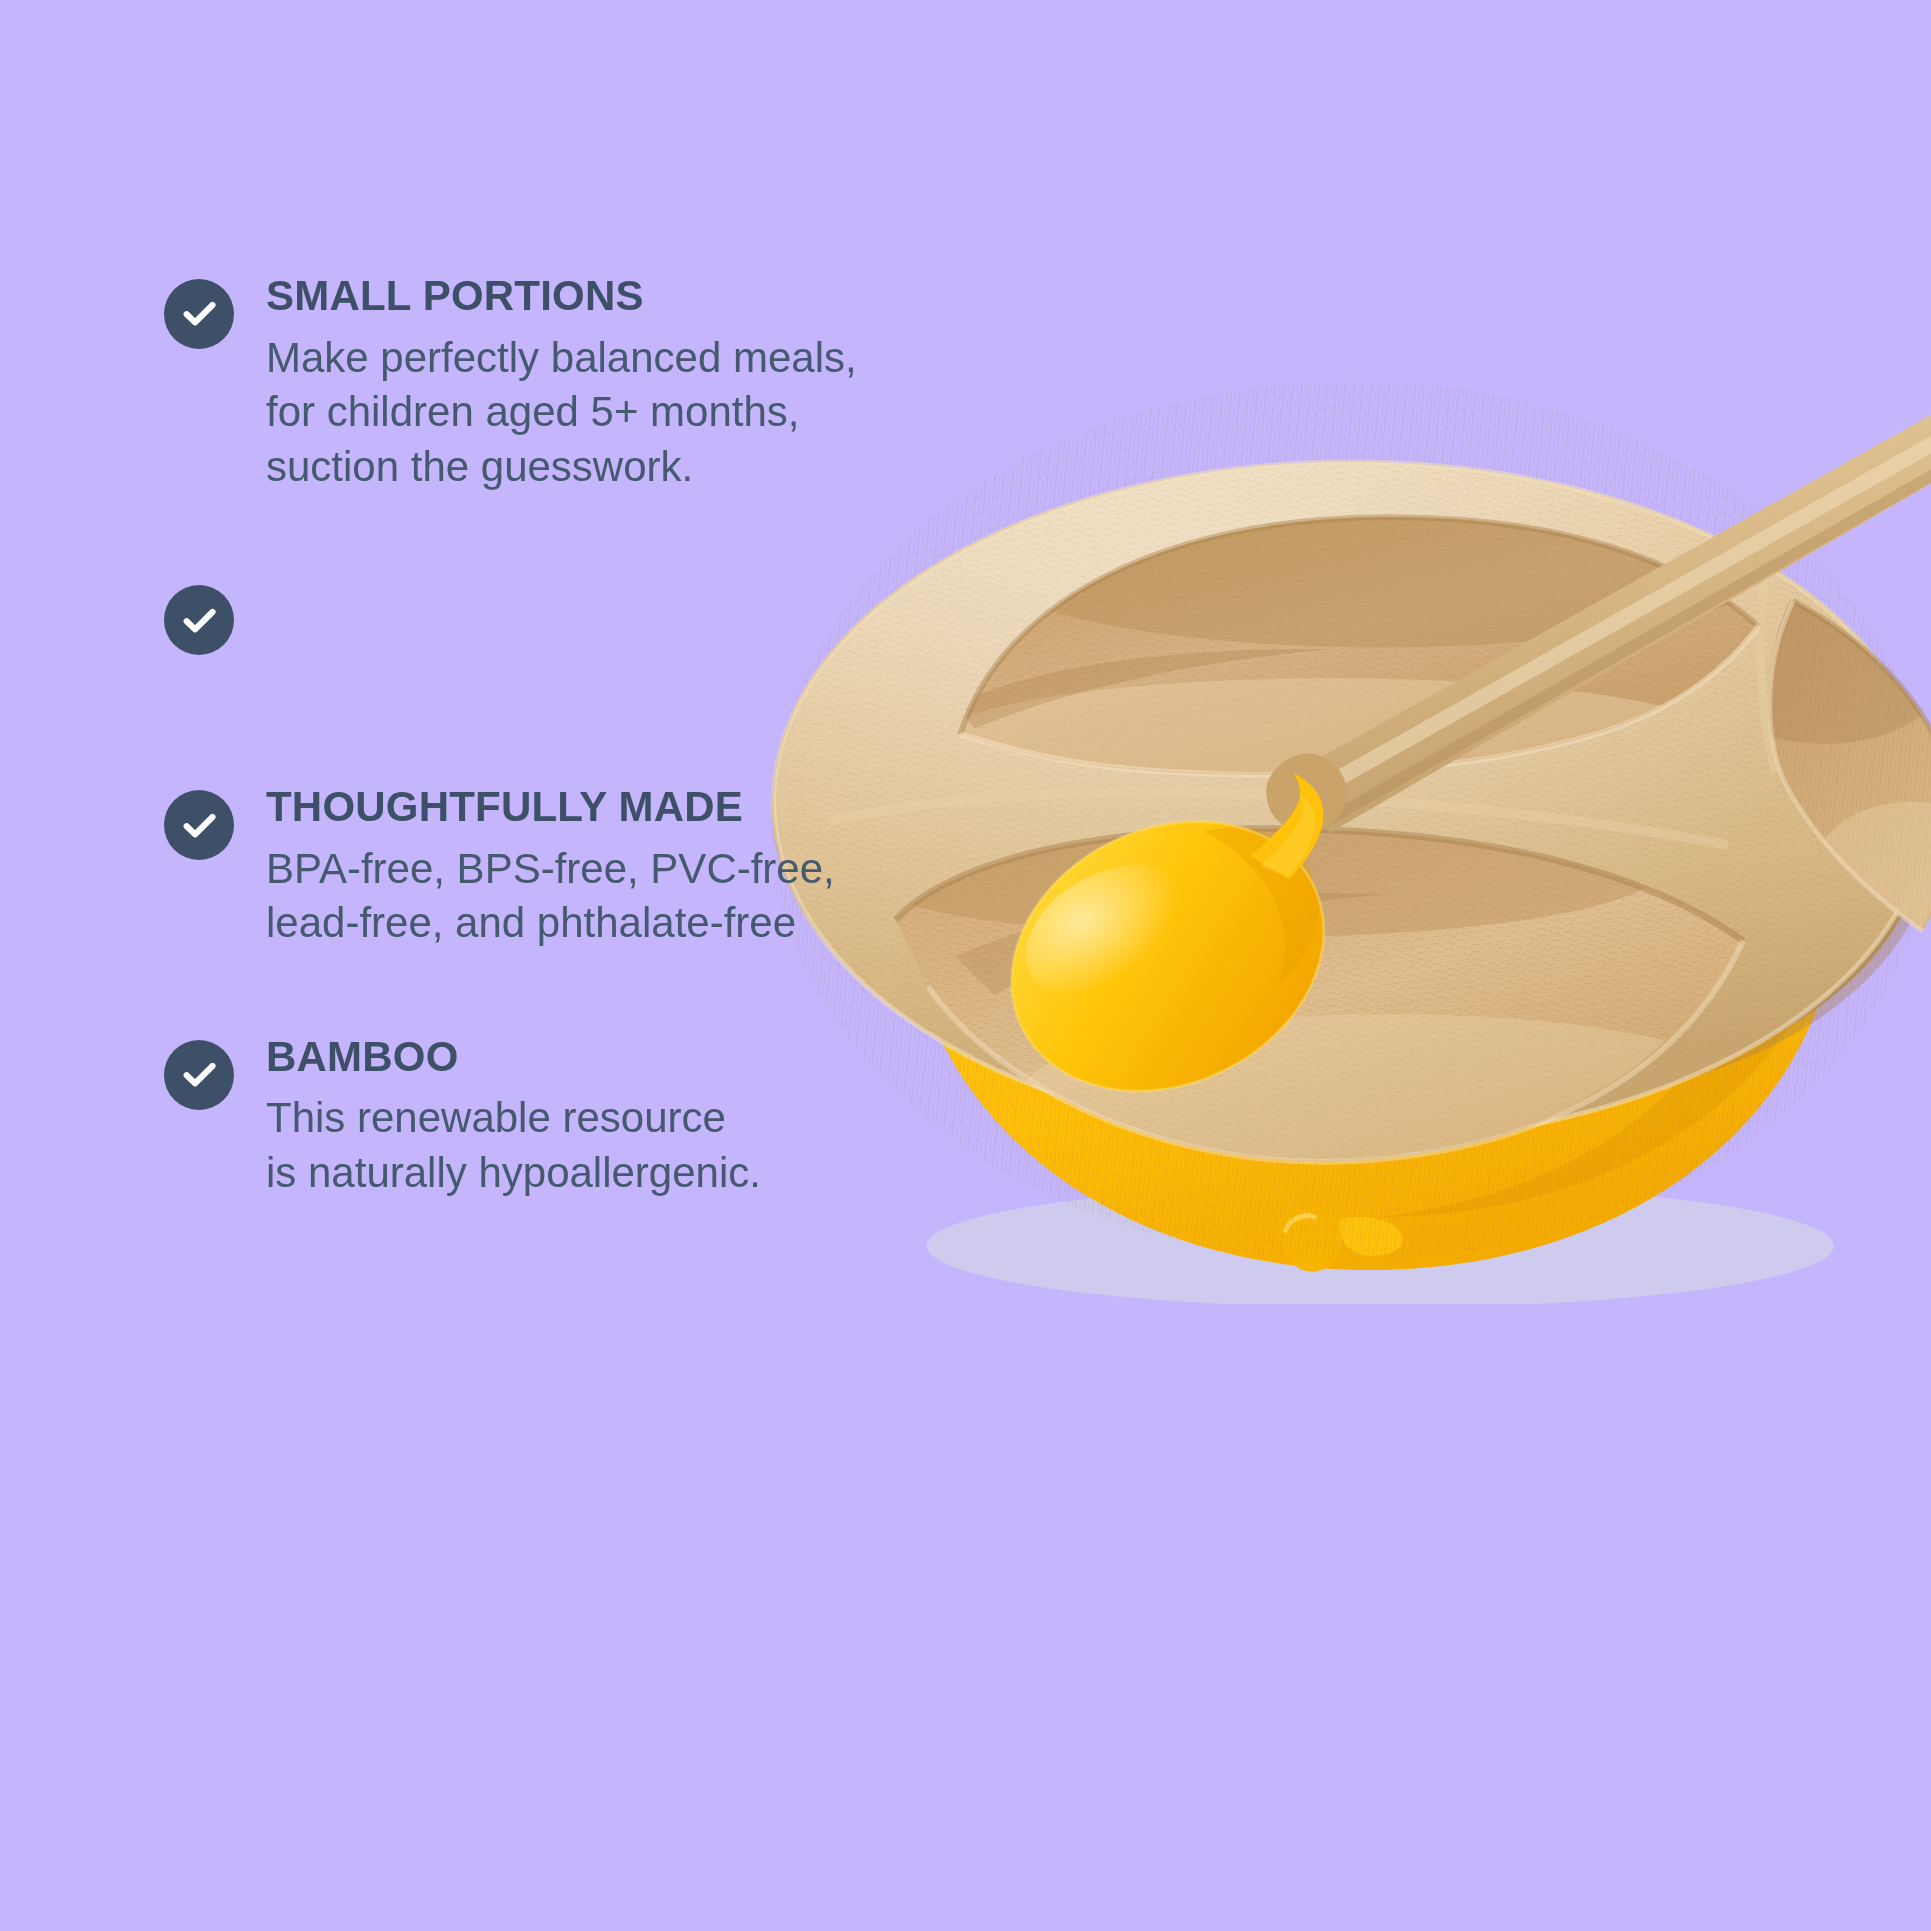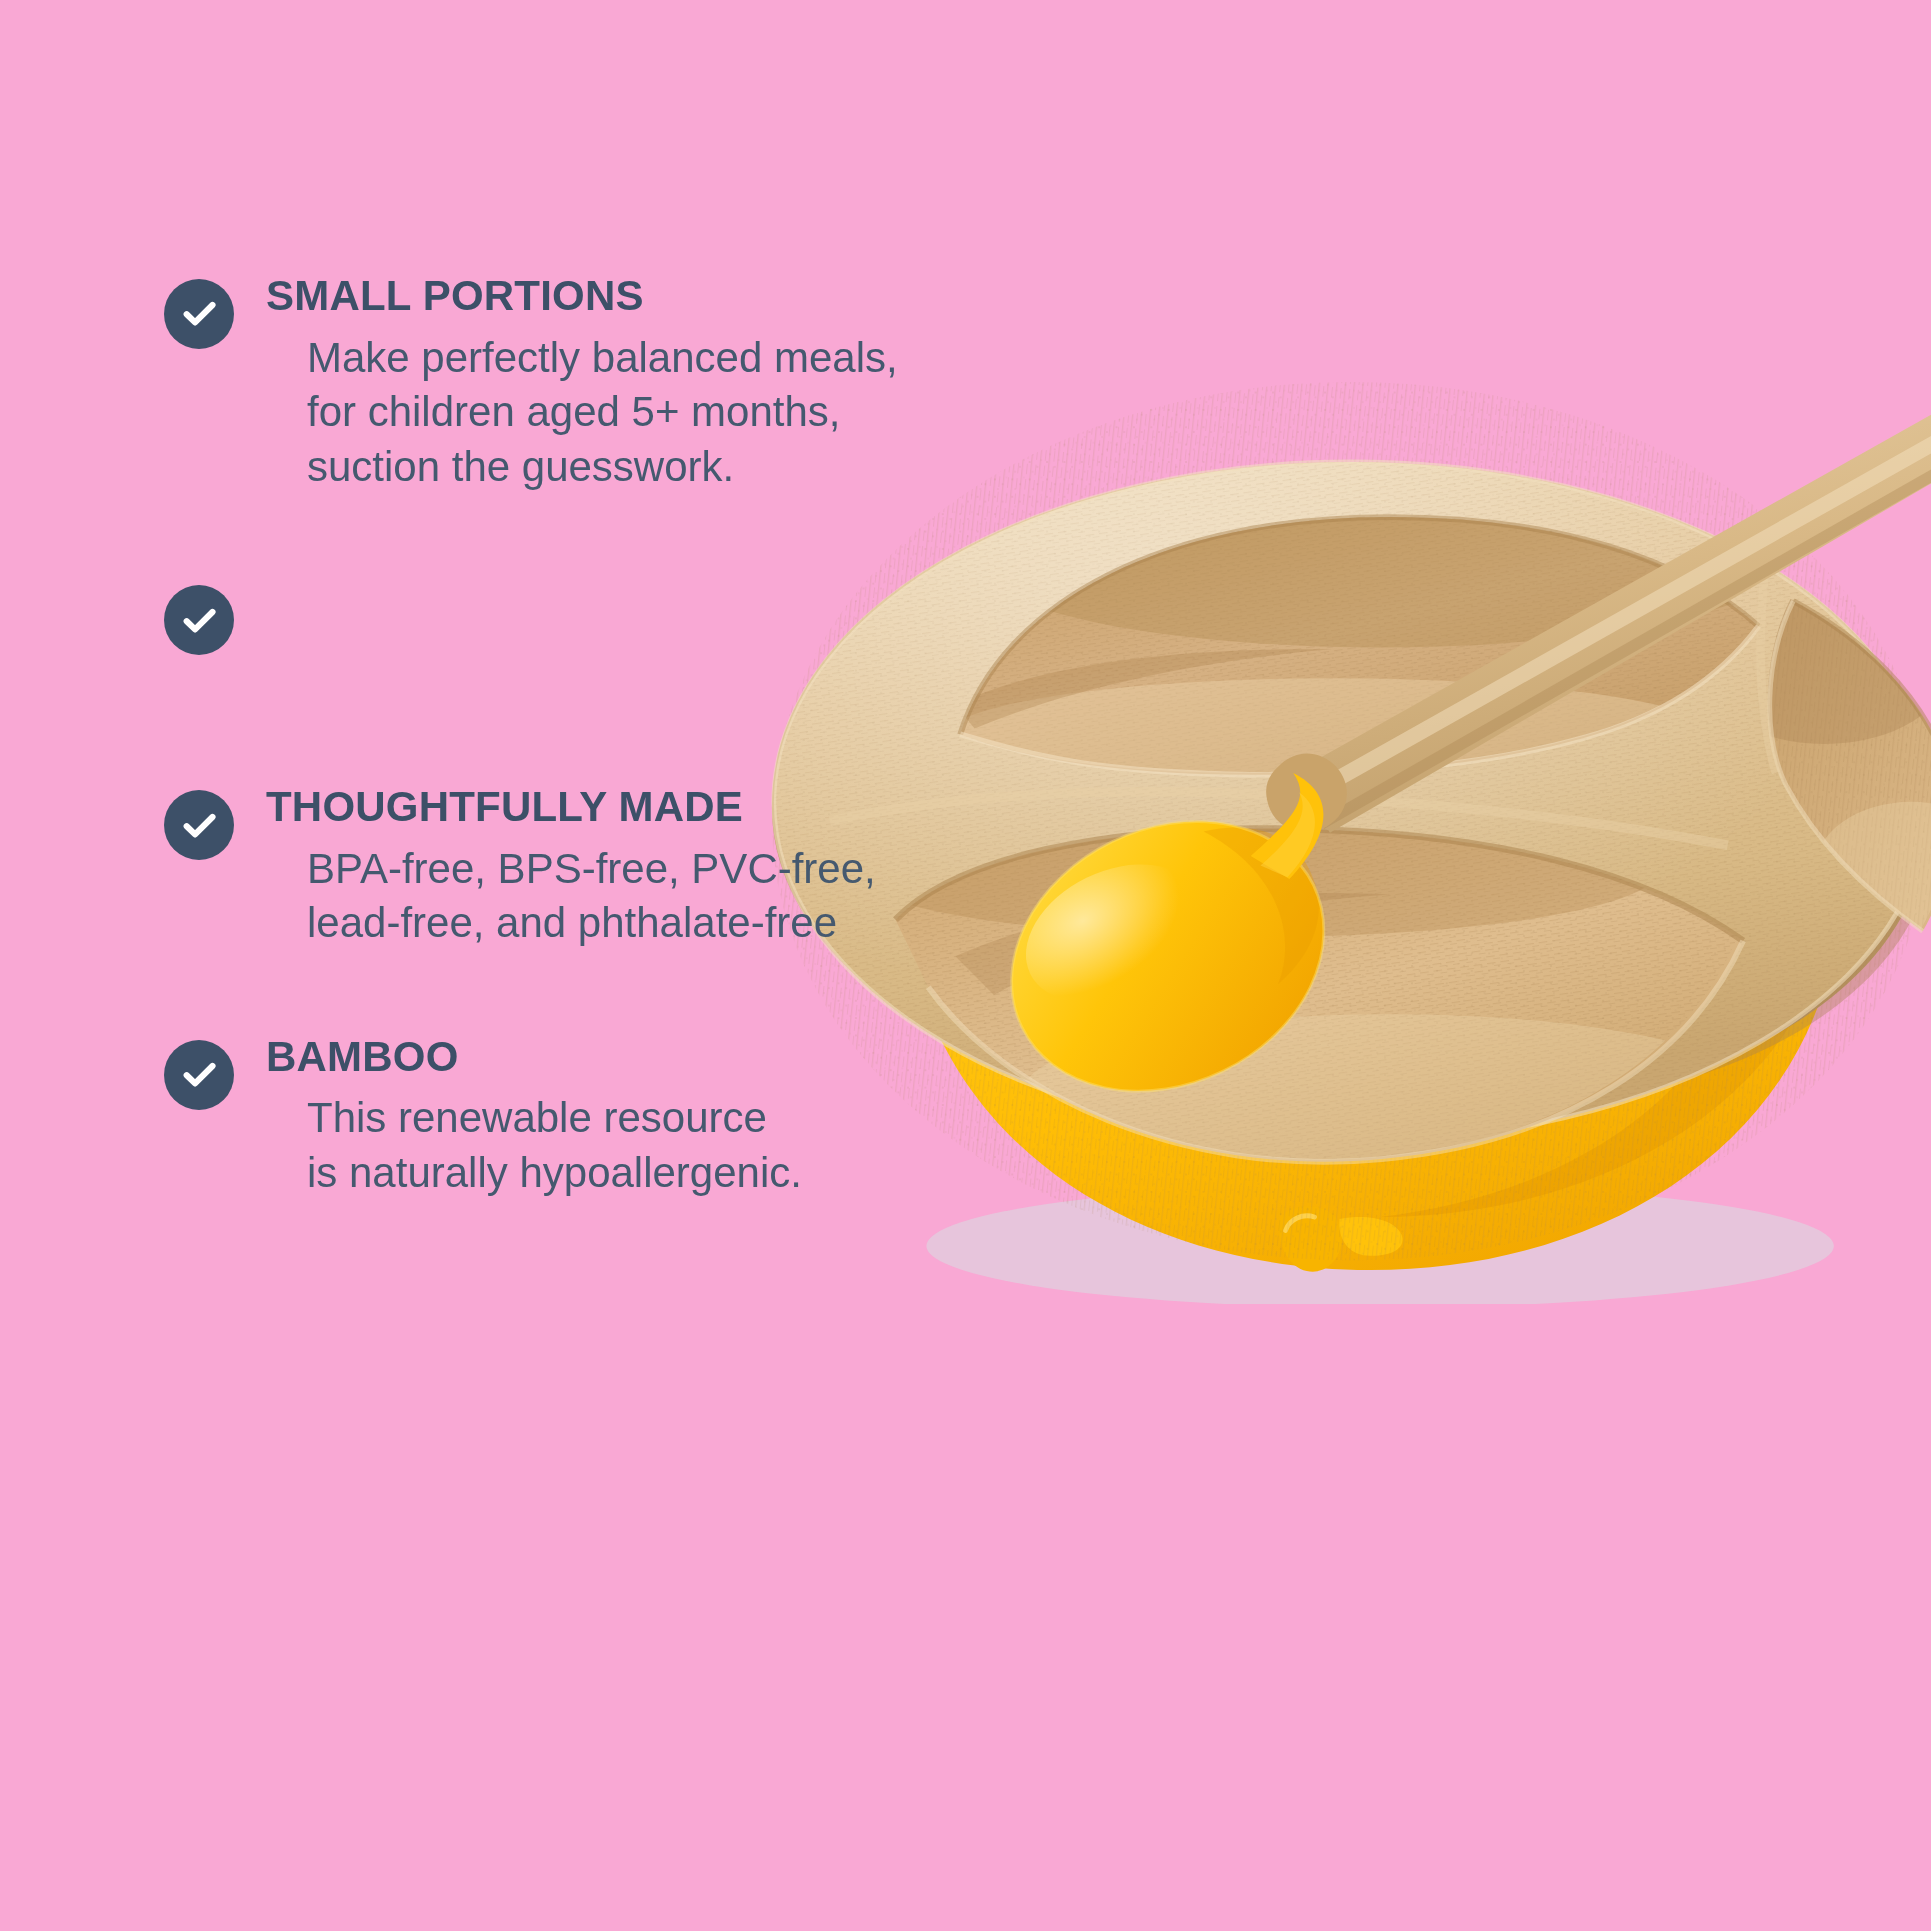--- a/index.html
+++ b/index.html
@@ -5,21 +5,21 @@
   * { margin:0; padding:0; box-sizing:border-box; }
   html, body {
     width:1931px; height:1931px;
     background:#f2f4f6;
     font-family:"Liberation Sans", sans-serif;
     overflow:hidden;
   }
   #canvas {
     position:relative;
     width:1931px; height:1931px;
-    background:#f9a8d4;
+    background:#c4b5fd;
     overflow:hidden;
   }
 
   
   #feature-list {
     position:absolute;
     left:164px; top:275px;
     width:869px;
     z-index:5;
   }
@@ -54,21 +54,21 @@
     line-height:1.0;
     margin-bottom:13.5px;
     white-space:nowrap;
   }
   .feature-desc {
     font-size:42px;
     line-height:1.30;
     color:#45596f;
     font-weight:400;
   }
-  .feature-desc .ln { display:block; white-space:nowrap;margin-left:41px; }
+  .feature-desc .ln { display:block; white-space:nowrap; }
 
   
   #feature-0 { margin-bottom:87px; }
   #feature-1 { margin-bottom:89px; }
   #feature-2 { margin-bottom:89px; }
 
   
   #product-photo {
     position:absolute;
     left:714px; top:319px;

